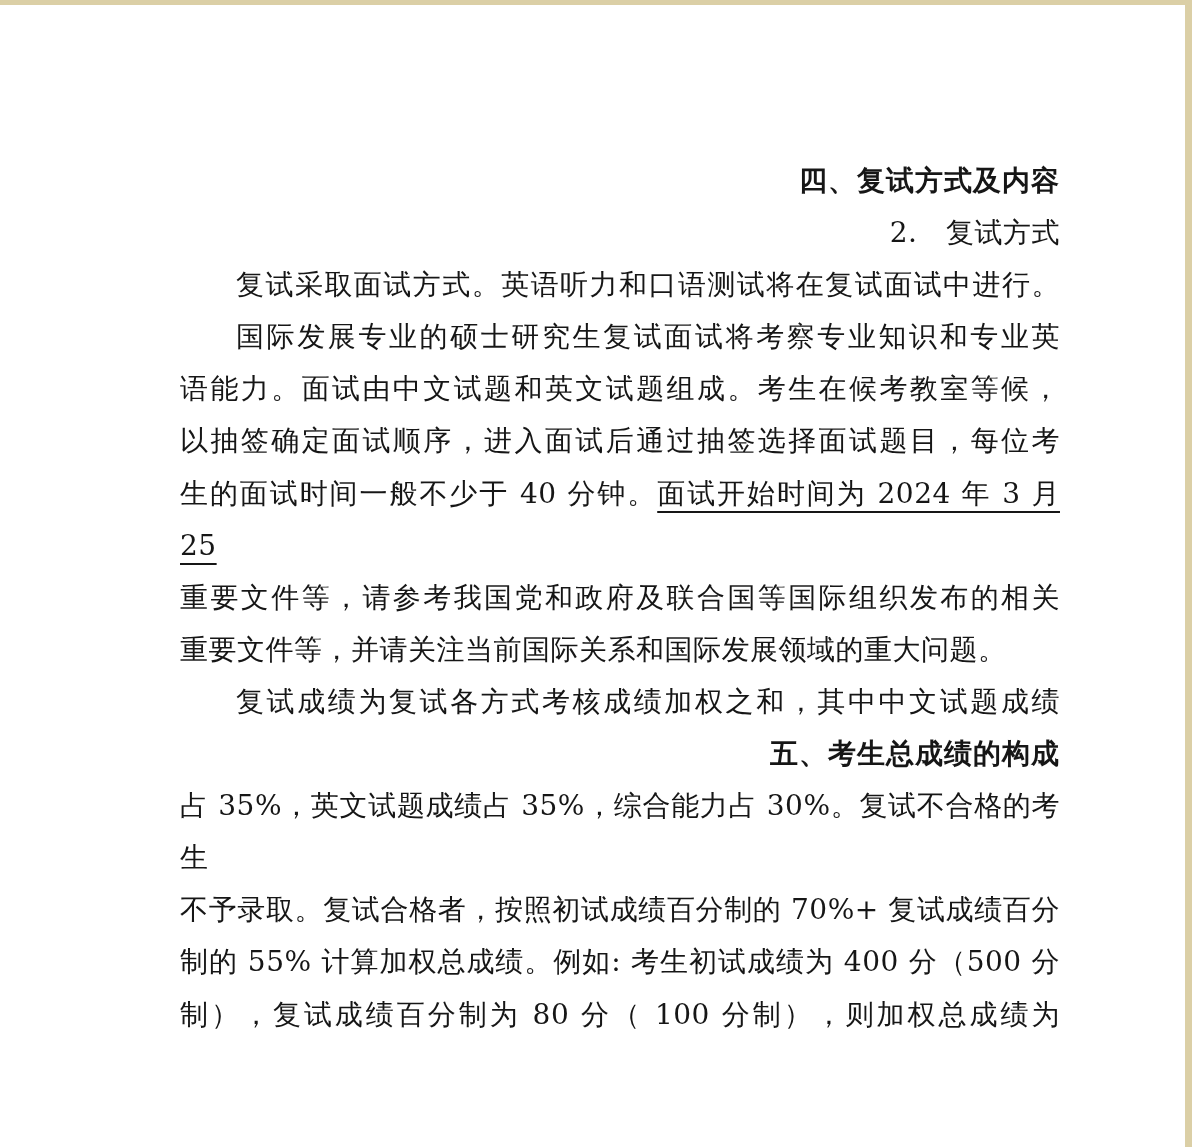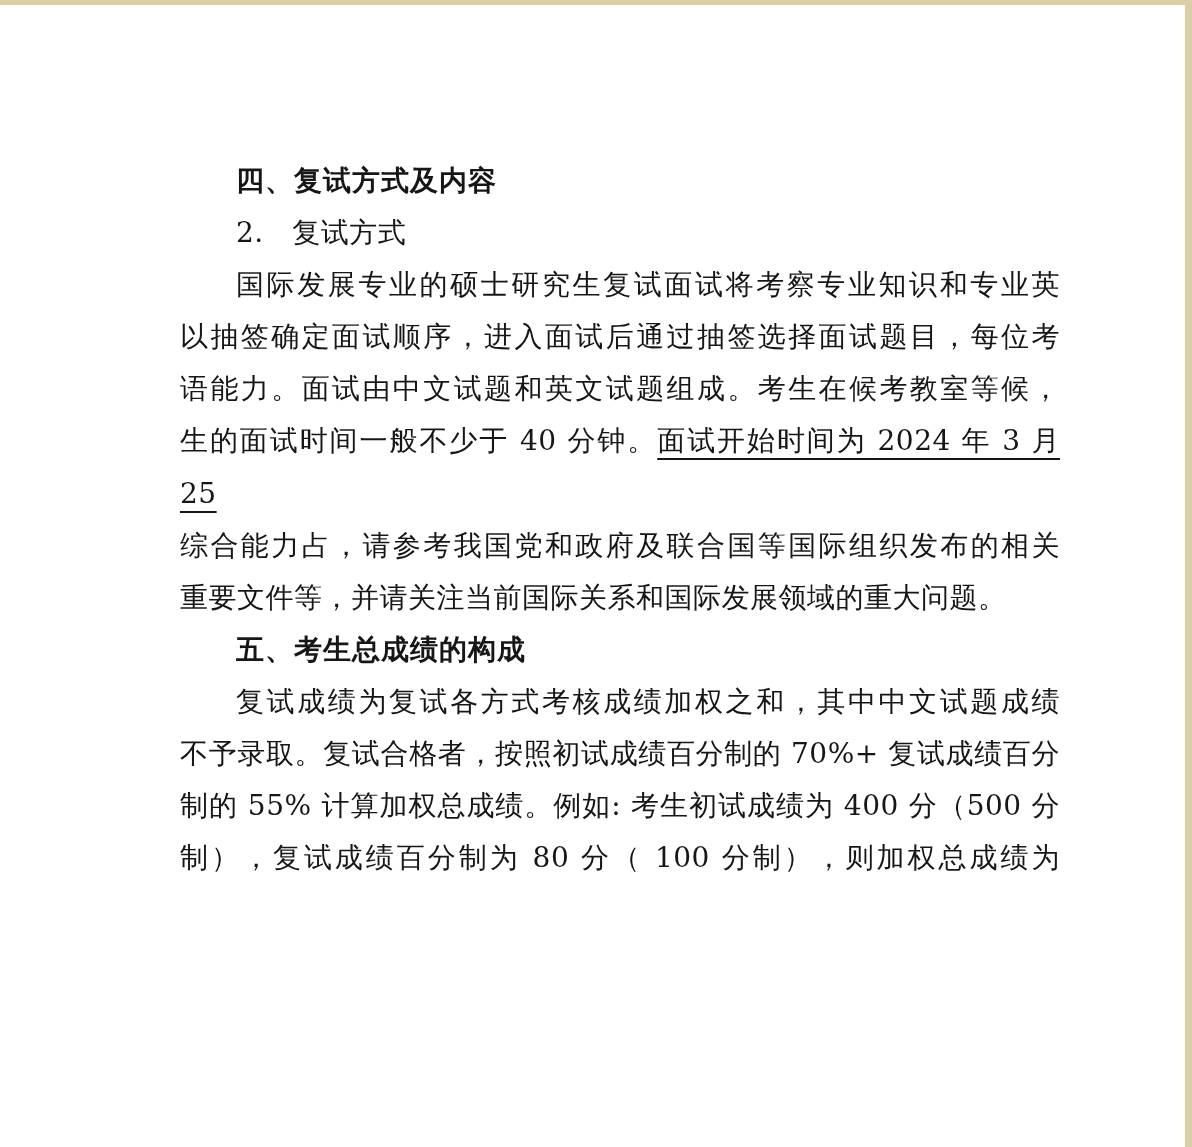--- a/index.html
+++ b/index.html
@@ -31,21 +31,21 @@
     letter-spacing: 0.5px;
   }
   .line {
     line-height: 52.1px;
     min-height: 52.1px;
   }
   .j {
     text-align: justify;
     text-align-last: justify;
   }
-  .ind { text-indent: 56px; }
+  .ind { text-indent: 56px; text-align: right; }
   .b {
     font-weight: 700;
     font-family: "DejaVu Sans", "Liberation Sans", sans-serif;
     letter-spacing: 1px;
   }
   .u {
     text-decoration: underline;
     text-underline-offset: 8px;
     text-decoration-thickness: 2px;
     text-decoration-color: #161616;
@@ -53,25 +53,27 @@
 </style>
 </head>
 <body style="background: rgb(255, 255, 255);">
 
 <div class="edge-top" style="background: rgb(219, 207, 166);"></div>
 <div class="edge-right" style="background: rgb(219, 207, 166);"></div>
 
 <div class="doc" style="color: rgb(22, 22, 22);">
   <div class="line b ind">四、复试方式及内容</div>
   <div class="line ind">2.　复试方式</div>
+  <div class="line ind j">复试采取面试方式。英语听力和口语测试将在复试面试中进行。</div>
   <div class="line ind j">国际发展专业的硕士研究生复试面试将考察专业知识和专业英</div>
+  <div class="line j">语能力。面试由中文试题和英文试题组成。考生在候考教室等候，</div>
   <div class="line j">以抽签确定面试顺序，进入面试后通过抽签选择面试题目，每位考</div>
-  <div class="line j">语能力。面试由中文试题和英文试题组成。考生在候考教室等候，</div>
   <div class="line j"><span>生的面试时间一般不少于 40 分钟。</span><span class="u">面试开始时间为 2024 年 3 月 25</span></div>
-  <div class="line j">综合能力占，请参考我国党和政府及联合国等国际组织发布的相关</div>
+  <div class="line j">重要文件等，请参考我国党和政府及联合国等国际组织发布的相关</div>
   <div class="line">重要文件等，并请关注当前国际关系和国际发展领域的重大问题。</div>
+  <div class="line ind j">复试成绩为复试各方式考核成绩加权之和，其中中文试题成绩</div>
   <div class="line b ind">五、考生总成绩的构成</div>
-  <div class="line ind j">复试成绩为复试各方式考核成绩加权之和，其中中文试题成绩</div>
+  <div class="line j">占 35%，英文试题成绩占 35%，综合能力占 30%。复试不合格的考生</div>
   <div class="line j">不予录取。复试合格者，按照初试成绩百分制的 70%+ 复试成绩百分</div>
   <div class="line j">制的 55% 计算加权总成绩。例如: 考生初试成绩为 400 分（500 分</div>
   <div class="line j">制），复试成绩百分制为 80 分（ 100 分制），则加权总成绩为</div>
 
 </div>
 
 </body></html>

